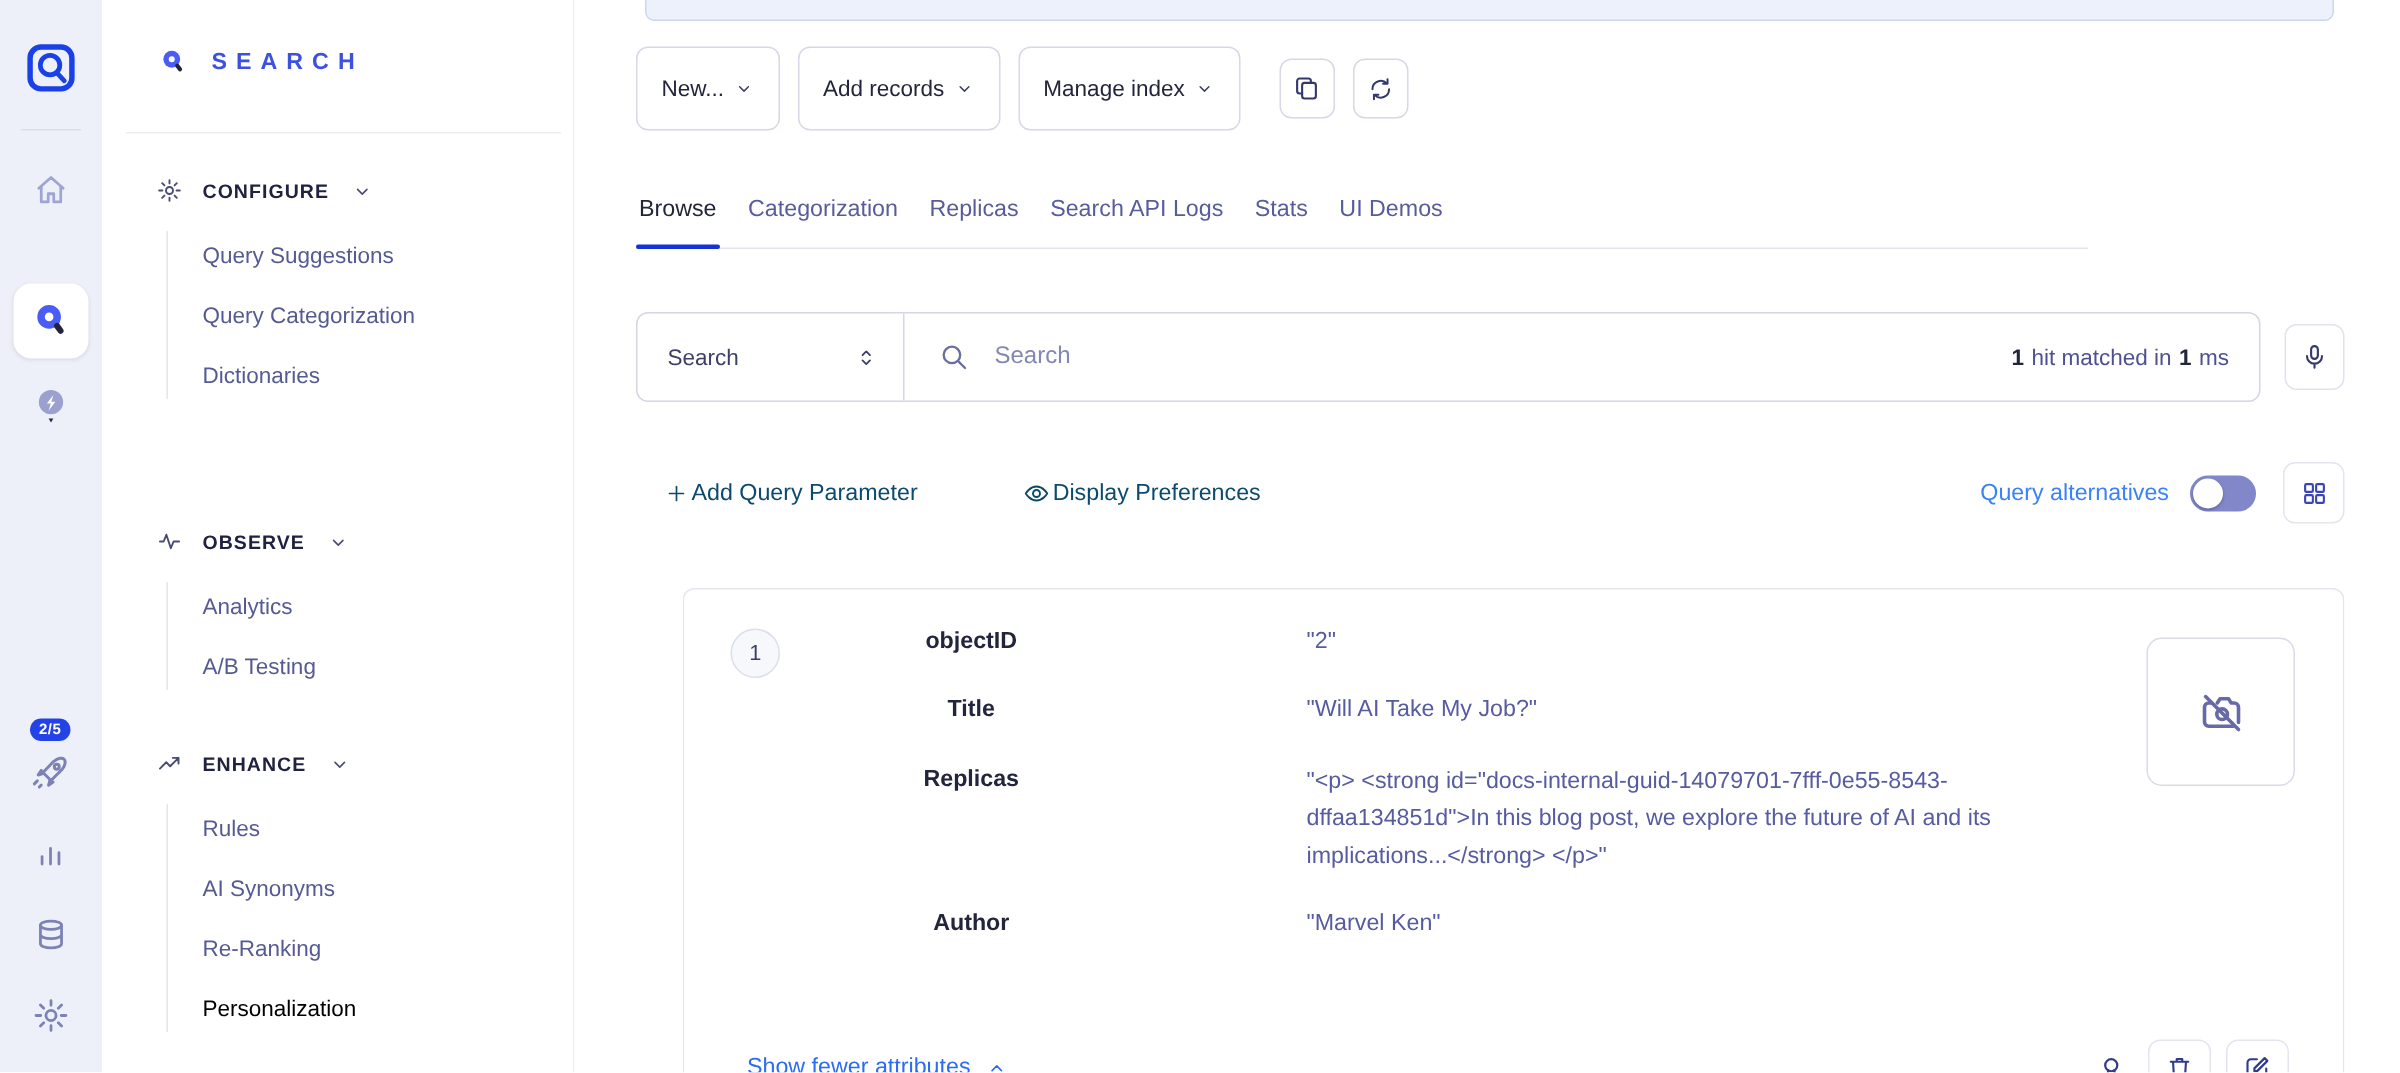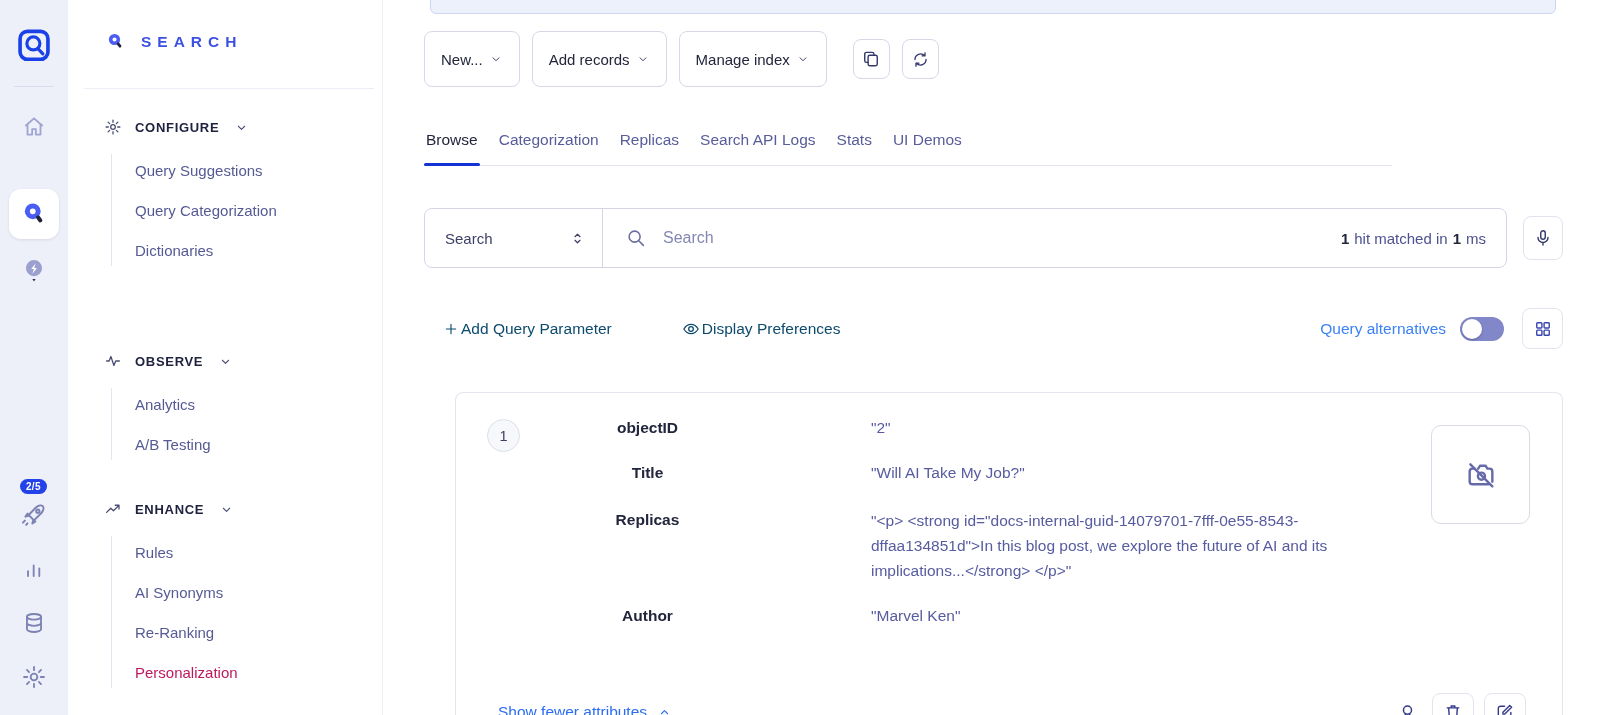--- a/index.html
+++ b/index.html
@@ -27,21 +27,21 @@
   .sb-divider { position:absolute; left:16px; right:8px; top:88px; height:1px; background:#eceef5; }
   .sb-section { position:absolute; left:0; width:100%; }
   .sb-sec-head { display:flex; align-items:center; gap:13px; padding-left:36px; color:#20233f; font-size:13px; font-weight:bold; letter-spacing:.7px; }
   .sb-sec-head .ic { color:#474c73; }
   .sb-chev { color:#474c73; margin-left:2px; }
   .sb-list { position:relative; margin:14px 0 0 43px; }
   .sb-guide { position:absolute; left:0; top:4px; bottom:4px; width:1px; background:#e3e5f0; }
   .sb-item { position:relative; height:40px; display:flex; align-items:center; padding-left:24px; font-size:15px; color:#565a94; cursor:pointer; }
   .sb-item.active { color:#2742e0; }
   .sb-item.active::before { content:""; position:absolute; left:-1px; top:5px; bottom:5px; width:3px; background:#2742e0; border-radius:2px; }
-  .sb-item.muted { color:#be185d; }
+  .sb-item.muted { color:#000000; }
 
   
   .main { position:absolute; left:383px; top:0; right:0; height:715px; background:#fff; padding:0 37px 0 41px; }
   .top-banner { position:absolute; left:47px; right:44px; top:-8px; height:22px; background:#edf1fb; border:1px solid #ccd6f0; border-radius:6px; }
 
   .toolbar { position:relative; margin-top:31px; display:flex; align-items:center; gap:12px; }
   .tb-btn { height:56px; background:#fff; border:1px solid #d6d8e7; border-radius:8px; display:flex; align-items:center; gap:6px; padding:0 16px; font-size:15px; color:#23263b; cursor:pointer; font-family:inherit; }
   .tb-btn .ic { color:#3c3f63; }
   .tb-icon-btn { width:37px; height:40px; background:#fff; border:1px solid #d6d8e7; border-radius:8px; display:flex; align-items:center; justify-content:center; color:#34386a; cursor:pointer; }
   .tb-gap { width:2px; }

